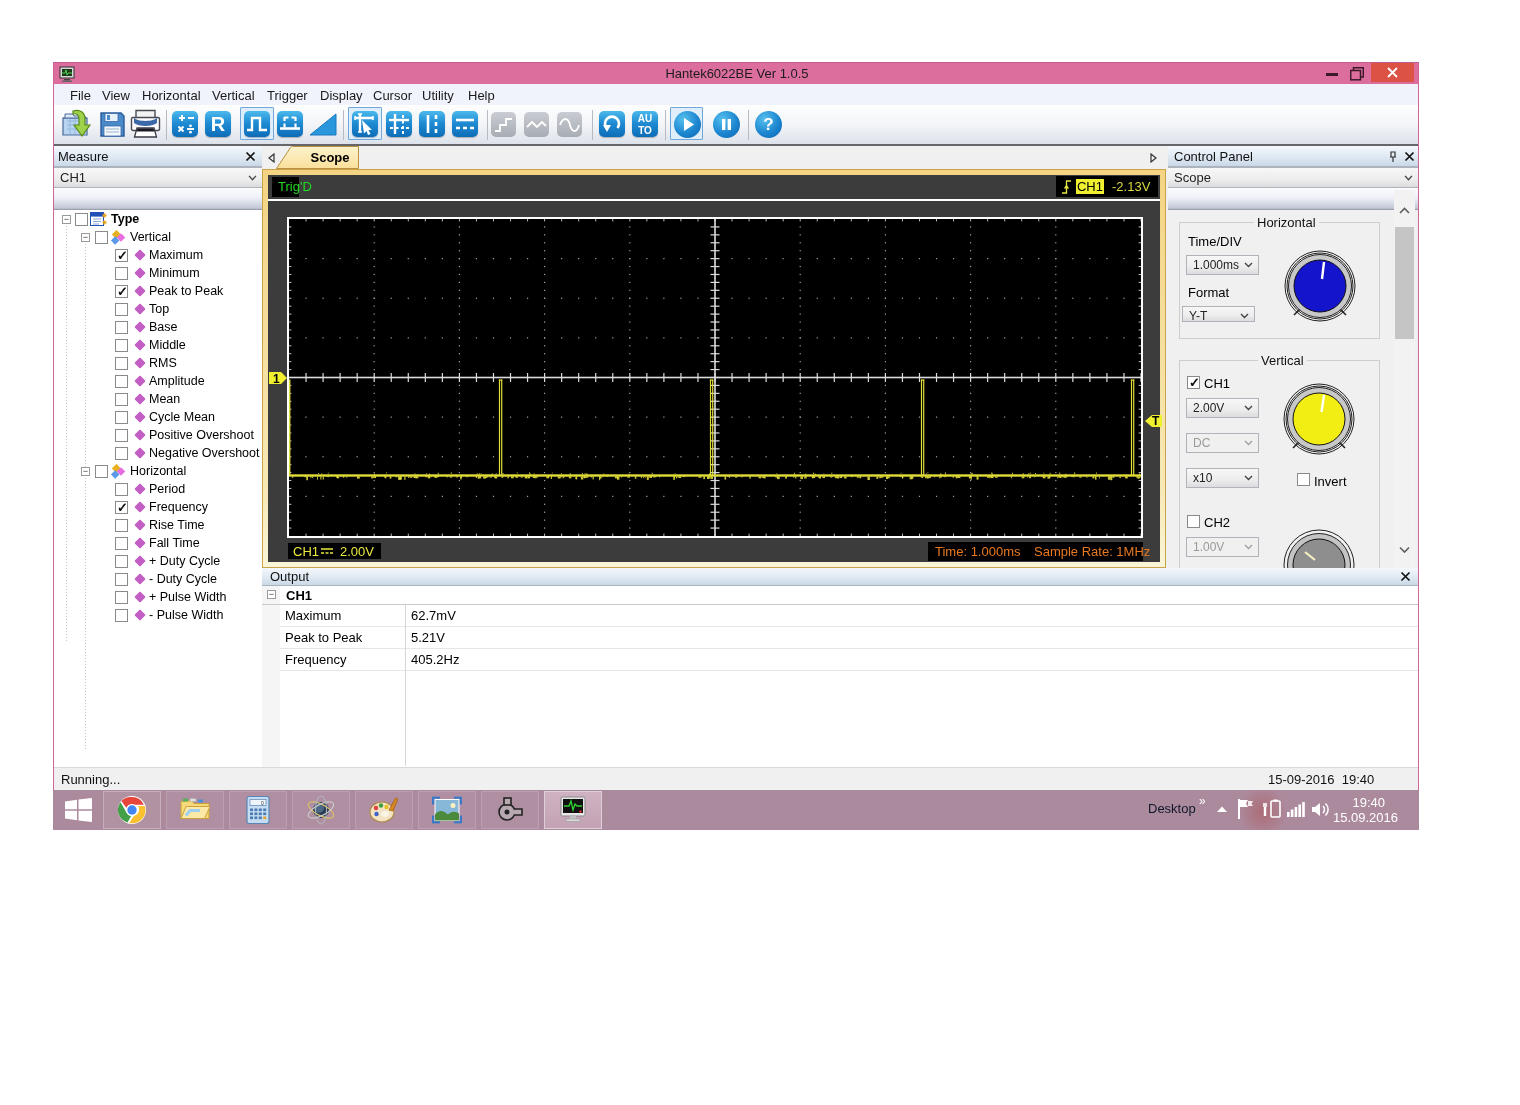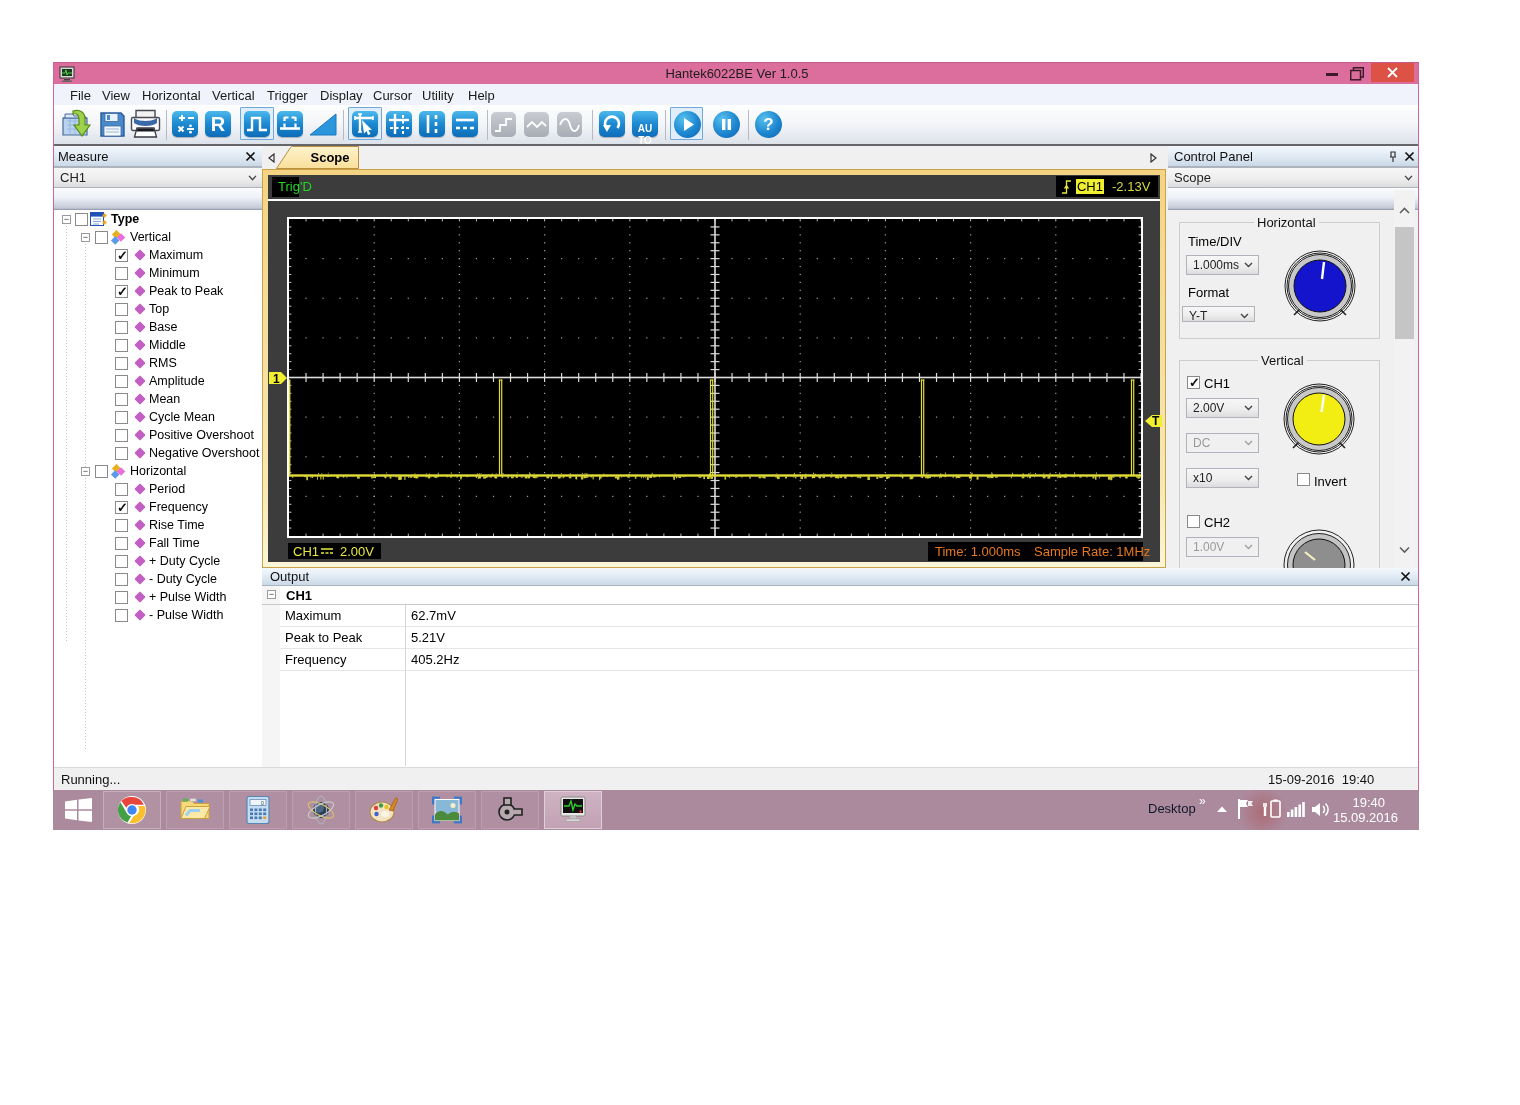--- a/index.html
+++ b/index.html
@@ -195,21 +195,21 @@
     <div class="tsep" style="left:538px"></div>
 
     <div class="blueic" style="left:545px">
       <svg width="26" height="26" viewBox="0 0 26 26">
             <path d="M7.5 17 A7 7 0 1 1 18.5 17" stroke="#fff" stroke-width="2.6" fill="none"></path>
             <path d="M4 14 L8 21 L12 14 Z" fill="#fff"></path>
           </svg>
     </div>
 
     <div class="blueic" style="left:578px;text-align:center;color:#fff;font-size:10px;font-weight:bold;line-height:12px">
-          <div style="margin-top:12px">AU<br>TO</div>
+          <div style="margin-top:2px">AU<br>TO</div>
         </div>
     <div class="tsep" style="left:611px"></div>
 
     <div class="selbox" style="left:616px;width:33px"></div>
     <div class="cirbic" style="left:620px">
       <svg width="27" height="27" viewBox="0 0 27 27">
             <path d="M10 7 L20 13.5 L10 20 Z" fill="#fff"></path>
           </svg>
     </div>
 

